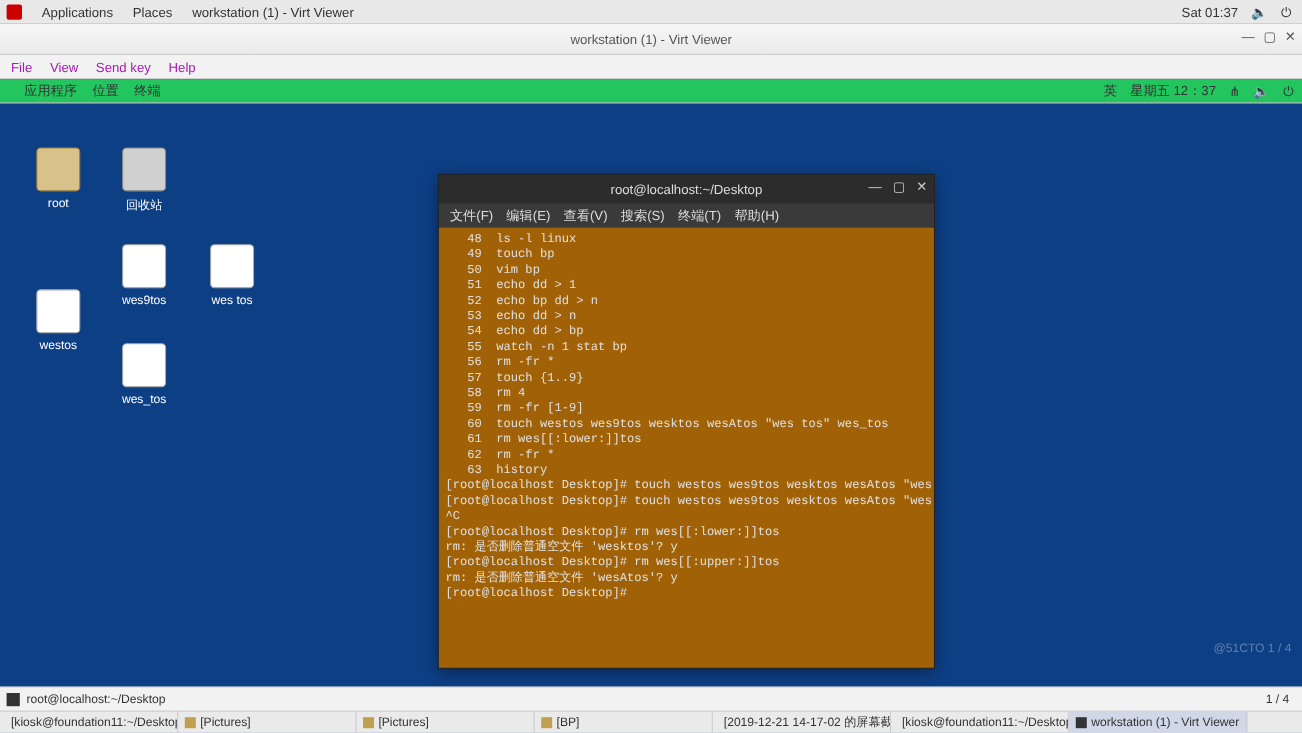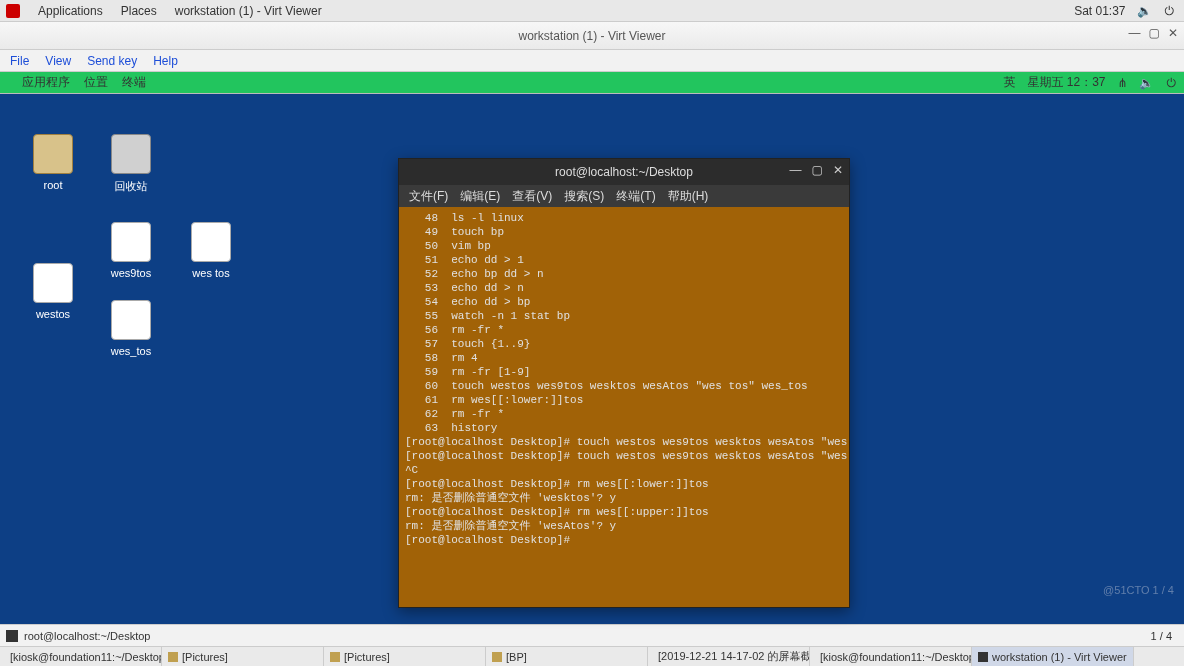--- a/index.html
+++ b/index.html
@@ -7,21 +7,21 @@
 
   
   .host-topbar { height: 22px; background: #e8e8e8; border-bottom: 1px solid #ccc; display: flex; align-items:center; font-size: 12px; color:#333; }
   .host-topbar .left { display:flex; align-items:center; gap: 18px; padding-left: 6px; }
   .host-topbar .redhat { width:14px; height:14px; background:#c00; border-radius:2px; display:inline-block; }
   .host-topbar .right { margin-left:auto; display:flex; gap:12px; padding-right:10px; align-items:center; }
 
   
   .viewer-titlebar { height: 28px; background: linear-gradient(#f7f7f7,#eaeaea); border-bottom:1px solid #ccc; display:flex; align-items:center; justify-content:center; font-size:12px; color:#555; position:relative; }
   .viewer-titlebar .winbtns { position:absolute; right:6px; top:4px; display:flex; gap:8px; color:#555; font-size:12px;}
-  .viewer-menubar { height: 22px; background:#f2f2f2; border-bottom:1px solid #ccc; display:flex; align-items:center; gap:16px; padding:0 10px; font-size:12px; color:#1d4ed8;}
+  .viewer-menubar { height: 22px; background:#f2f2f2; border-bottom:1px solid #ccc; display:flex; align-items:center; gap:16px; padding:0 10px; font-size:12px; color:#a21caf;}
   
   
   .guest { position:relative; height: calc(666px - 22px - 28px - 22px - 22px - 20px); background:#0d3f85; }
 
   
   .guest-topbar { height:22px; background:#22c55e; border-bottom:1px solid #bbb; display:flex; align-items:center; font-size:12px; color:#333; padding:0 8px; gap:14px;}
   .guest-topbar .right { margin-left:auto; display:flex; gap:12px; align-items:center; }
 
   
   .desktop-icon { position:absolute; width:70px; text-align:center; color:#fff; font-size:11px; }
@@ -113,21 +113,21 @@
         <div class="label">westos</div>
       </div>
       <div class="desktop-icon file" style="left: 96px; top: 150px;">
         <div class="glyph"></div>
         <div class="label">wes9tos</div>
       </div>
       <div class="desktop-icon file" style="left: 176px; top: 150px;">
         <div class="glyph"></div>
         <div class="label">wes tos</div>
       </div>
-      <div class="desktop-icon file" style="left: 96px; top: 228px;">
+      <div class="desktop-icon file" style="left: 96px; top: 240px;">
         <div class="glyph"></div>
         <div class="label">wes_tos</div>
       </div>
     </div>
 
   <div class="termwin">
     <div class="termwin-title">
       <span>root@localhost:~/Desktop</span>
       <div class="btns">
         <span>—</span>

